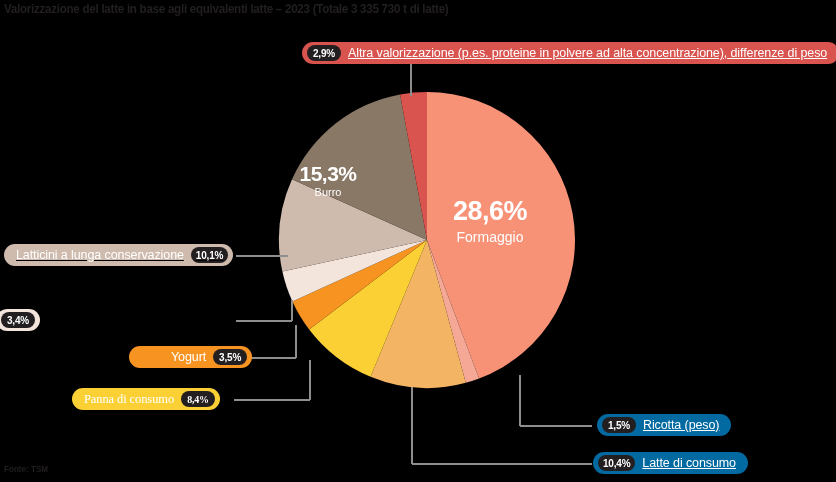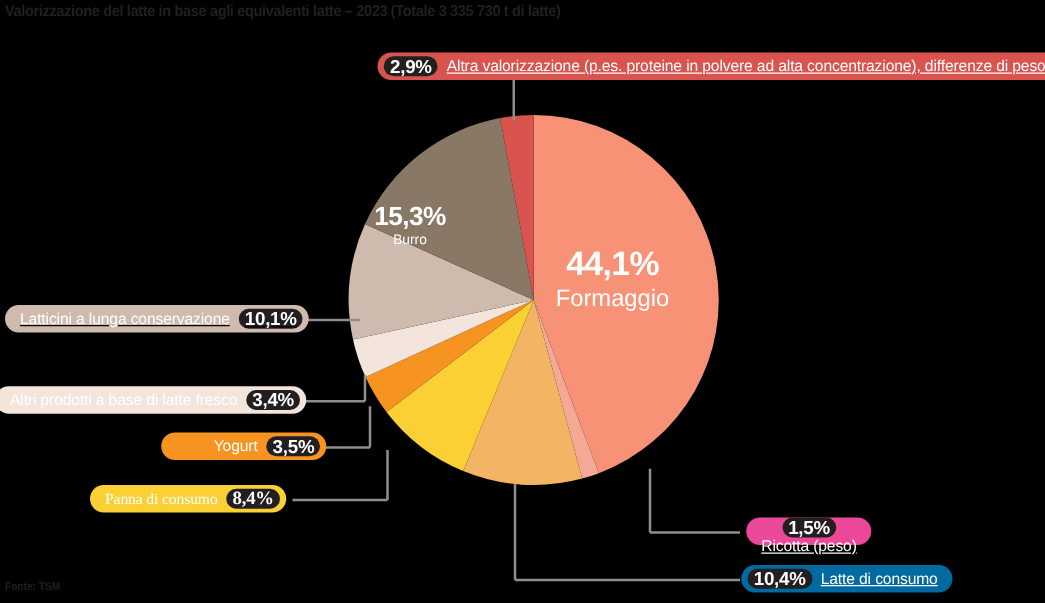--- a/index.html
+++ b/index.html
@@ -38,21 +38,21 @@
 
   
   .slice-label {
     position:absolute;
     text-align:center;
     color:#ffffff;
     line-height:1;
     pointer-events:none;
   }
   .slice-label .pct { font-size:27px; font-weight:bold; letter-spacing:-0.5px; display:block; }
-  .slice-label .nm  { font-size:19px; font-weight:normal; display:block; margin-top:5px; }
+  .slice-label .nm  { font-size:14px; font-weight:normal; display:block; margin-top:5px; }
   .slice-label.small .pct { font-size:21px; }
   .slice-label.small .nm { font-size:11px; margin-top:3px; }
 
   #label-formaggio { left:405px; top:198px; width:170px; }
   #label-burro     { left:248px; top:163px; width:160px; }
 
   
   .callout {
     position:absolute;
     display:flex; align-items:center;
@@ -60,21 +60,21 @@
     border-radius:11px;
     padding:0 5px;
     white-space:nowrap;
   }
   .callout .badge {
     display:inline-flex; align-items:center; justify-content:center;
     height:16px; min-width:34px;
     border-radius:8px;
     background:#231f20;
     color:#ffffff;
-    font-size:15px; font-weight:bold;
+    font-size:10px; font-weight:bold;
     padding:0 5px;
     letter-spacing:-0.2px;
   }
   .callout .txt {
     color:#ffffff;
     font-size:12.5px;
     padding:0 7px;
     letter-spacing:-0.1px;
   }
   .callout.rt .badge { order:1; }
@@ -102,21 +102,21 @@
         <path d="M 148 148 L 30.16 237.54 A 148 148 0 0 1 13.41 209.56 Z" fill="#F79421"></path>
         <path d="M 148 148 L 13.41 209.56 A 148 148 0 0 1 3.39 179.50 Z" fill="#F3E4DC"></path>
         <path d="M 148 148 L 3.39 179.50 A 148 148 0 0 1 13.02 87.29 Z" fill="#CFBBAE"></path>
         <path d="M 148 148 L 13.02 87.29 A 148 148 0 0 1 121.08 2.47 Z" fill="#8A7866"></path>
         <path d="M 148 148 L 121.08 2.47 A 148 148 0 0 1 148.00 0.00 Z" fill="#D9534F"></path>
       </g>
   </svg>
 </div>
 
 <div class="slice-label" id="label-formaggio">
-  <span class="pct">44,1%</span>
+  <span class="pct">28,6%</span>
   <span class="nm">Formaggio</span>
 </div>
 <div class="slice-label small" id="label-burro">
   <span class="pct">15,3%</span>
   <span class="nm">Burro</span>
 </div>
 
 <div class="leader v" style="left:410px; top:62px;  height:34px;"></div>
 <div class="leader h" style="left:345px; top:52px;  width:62px;"></div>
 
@@ -135,42 +135,41 @@
 <div class="leader h" style="left:236px; top:320px; width:56px;"></div>
 <div class="leader v" style="left:291px; top:300px; height:21px;"></div>
 
 <div class="leader h" style="left:236px; top:255px; width:52px;"></div>
 
 <div class="callout rt" id="co-altra" style="left:302px; top:42px; background:#D9534F;">
   <span class="badge">2,9%</span>
   <span class="txt">Altra valorizzazione (p.es. proteine in polvere ad alta concentrazione), differenze di peso</span>
 </div>
 
-<div class="callout rt" id="co-ricotta" style="left:597px; top:414px; background:#ec4899;flex-direction:column;">
+<div class="callout rt" id="co-ricotta" style="left:597px; top:414px; background:#0369a1;">
   <span class="badge">1,5%</span>
   <span class="txt">Ricotta (peso)</span>
 </div>
 
 <div class="callout rt" id="co-latte" style="left:593px; top:452px; background:#0369a1;">
   <span class="badge">10,4%</span>
   <span class="txt">Latte di consumo</span>
 </div>
 
 <div class="callout lt" id="co-panna" style="left:72px; top:388px; background:#FBD035;font-family:Liberation Serif, serif;">
   <span class="txt">Panna di consumo</span>
   <span class="badge">8,4%</span>
 </div>
 
 <div class="callout lt" id="co-yogurt" style="left:129px; top:346px; background:#F79421;padding-left:35px;">
   <span class="txt">Yogurt</span>
   <span class="badge">3,5%</span>
 </div>
 
 <div class="callout lt" id="co-altri" style="left:-4px; top:309px; background:#F3E4DC;">
-  <span class="txt">Altri prodotti a base di latte fresco</span>
   <span class="badge">3,4%</span>
 </div>
 
 <div class="callout lt" id="co-latticini" style="left:4px; top:244px; background:#CFBBAE;text-decoration:underline;">
   <span class="txt">Latticini a lunga conservazione</span>
   <span class="badge">10,1%</span>
 </div>
 
 <div id="source-note">Fonte: TSM</div>
 

